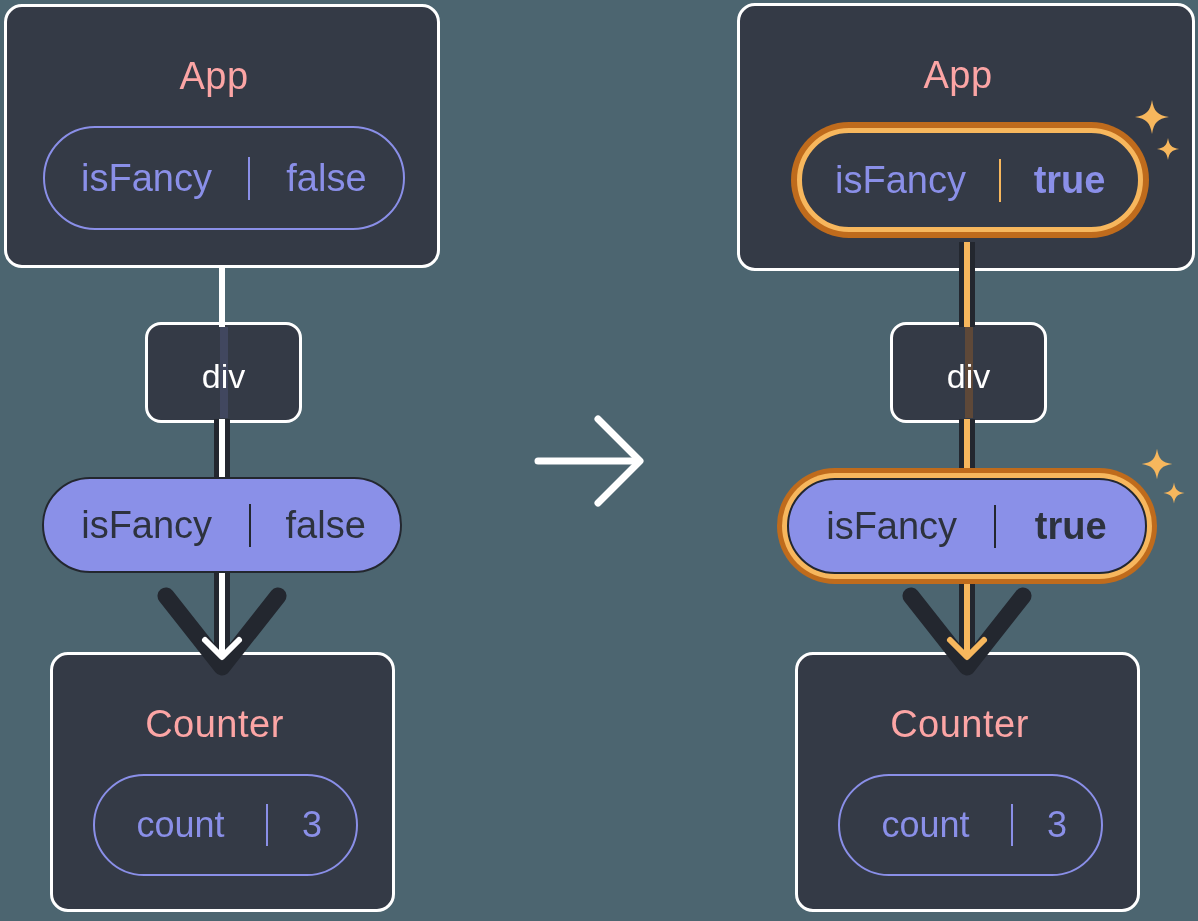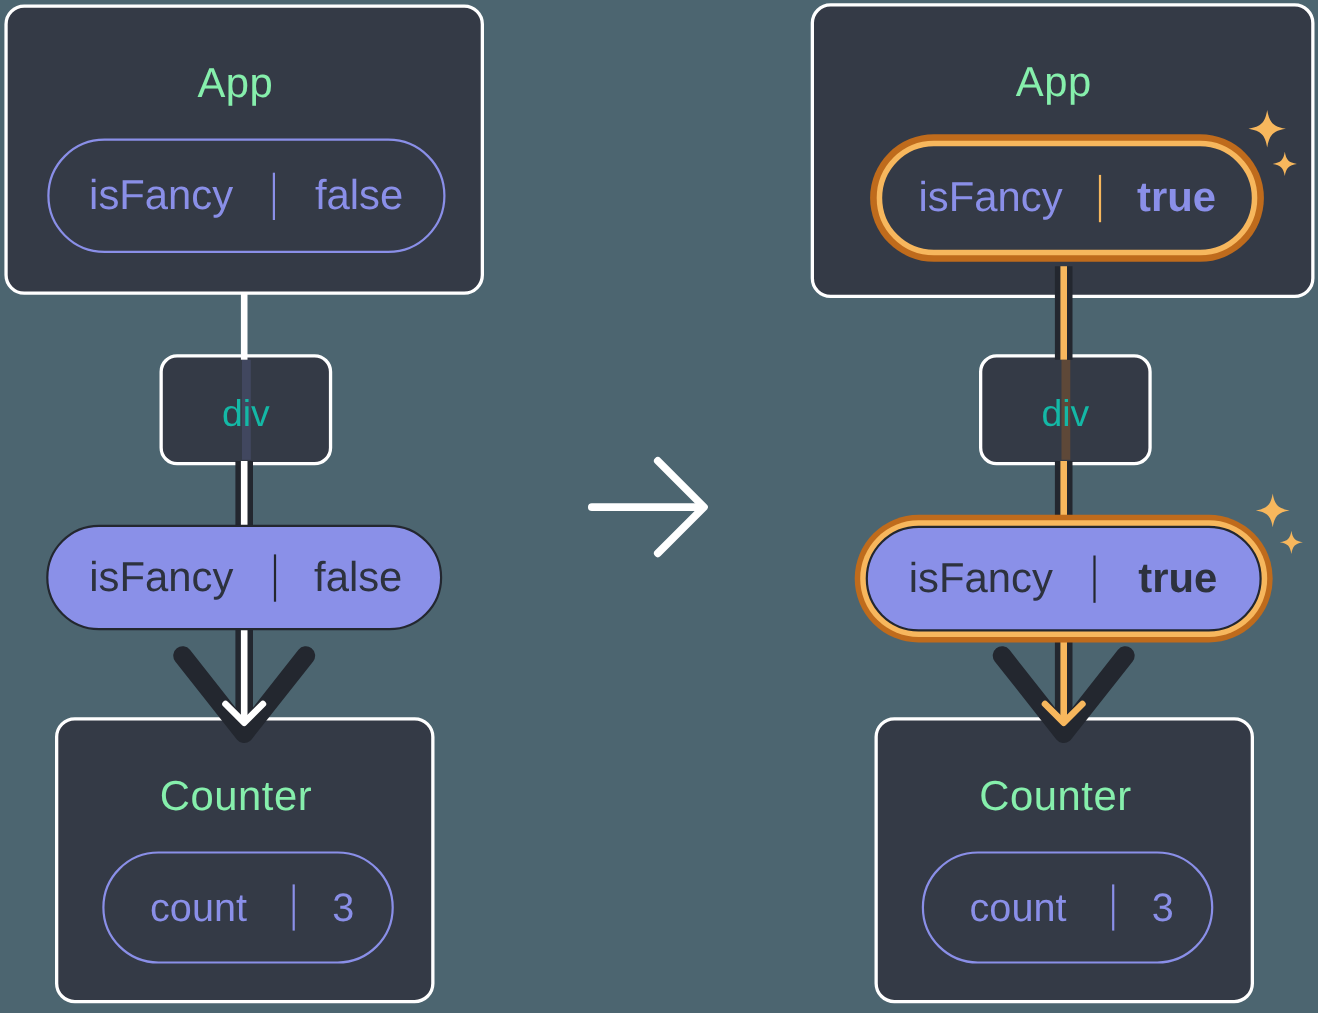--- a/index.html
+++ b/index.html
@@ -18,21 +18,21 @@
     position: absolute;
     background: var(--c-box_fill, #343a46);
     border: 3px solid var(--c-box_border, #ffffff);
     border-radius: 18px;
     box-sizing: border-box;
   }
   .box-title{
     position: absolute;
     left: 0; right: 16px;
     text-align: center;
-    color: #86efac;
+    color: #fca5a5;
     font-size: 38px;
     font-weight: 500;
     letter-spacing: .5px;
   }
   .pill{
     position: absolute;
     display: flex;
     align-items: center;
     border-radius: 999px;
     box-sizing: border-box;
@@ -76,21 +76,21 @@
   .pill--prop-hot{
     box-shadow: 0 0 0 5px var(--c-orange_light, #f7b75d),
                 0 0 0 10px var(--c-orange_dark, #bf6b1c);
   }
   .pill--prop-hot .cell--value{ font-weight: 700; }
 
   .div-label{
     position: absolute;
     left: 0; right: 0;
     text-align: center;
-    color: #14b8a6;
+    color: #ffffff;
     font-size: 34px;
     font-weight: 500;
     z-index: 2;
   }
   .ghost-stripe{
     position: absolute;
     top: 2px; bottom: 2px;
     width: 8px;
     left: 50%;
     margin-left: -4px;

